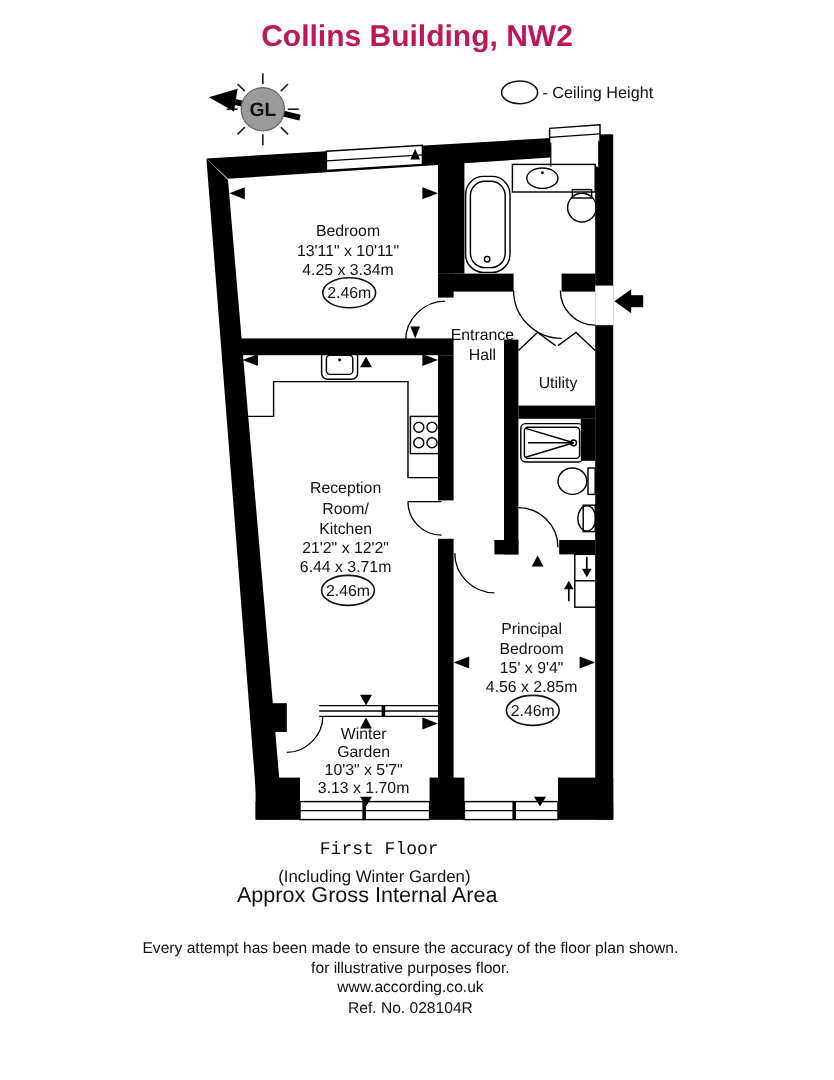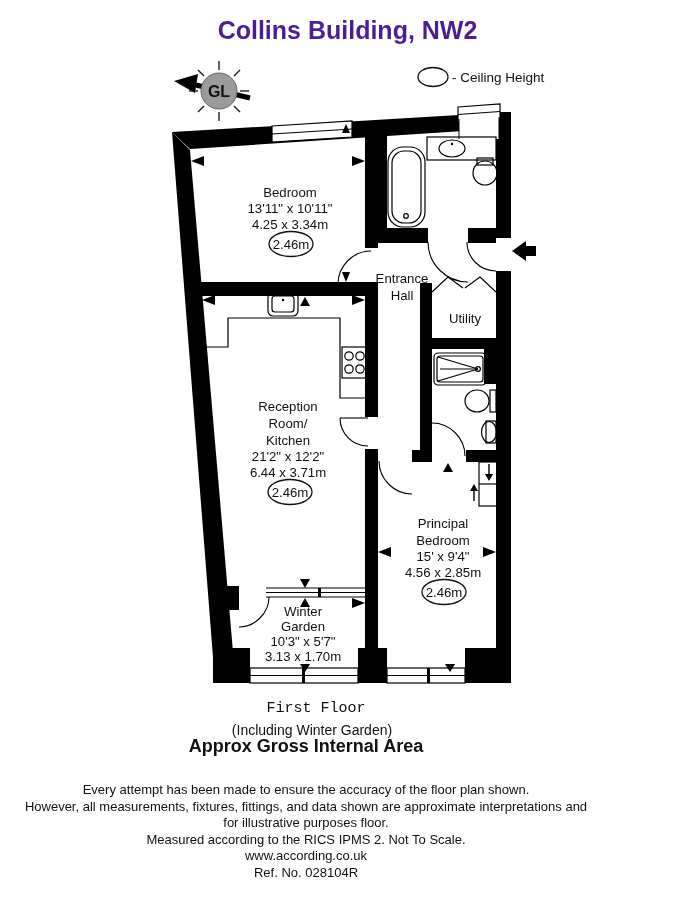--- a/index.html
+++ b/index.html
@@ -1,25 +1,25 @@
 <!DOCTYPE html>
 <html><head>
 <meta charset="utf-8">
 <style>
   html,body{margin:0;padding:0;background:#fff;}
   #page{position:relative;width:695px;height:900px;background:#fff;overflow:hidden;
         font-family:"Liberation Sans",sans-serif;color:#111;}
   .abs{position:absolute;}
-  #title{top:16px;left:0;width:695px;text-align:center;font-size:25px;font-weight:600;color:#4c1d95;}
+  #title{top:16px;left:0;width:695px;text-align:center;font-size:25px;font-weight:600;color:#be185d;}
   #floor-label{top:700px;left:0;width:632px;text-align:center;font-size:15px;font-family:Liberation Mono, monospace;}
   #area-row{top:736px;left:0;width:612px;display:flex;justify-content:center;gap:36px;
-            font-size:18px;font-weight:700;}
+            font-size:18px;font-weight:400;}
   #area-row .val{white-space:pre;}
   #area-note{top:722px;left:2px;width:620px;text-align:center;font-size:14px;}
-  #legal{top:782px;left:0;width:612px;text-align:center;font-size:13px;line-height:16.5px;}
+  #legal{top:782px;left:0;width:612px;text-align:center;font-size:13px;line-height:16.5px;padding-left:36px;}
   svg text{font-family:"Liberation Sans",sans-serif;fill:#111;}
   .roomlbl{font-size:13.2px;}
   .thin{stroke:#000;fill:none;stroke-width:1.2px;}
 </style>
 </head>
 <body>
 
 <div id="page">
 
   <div class="abs" id="title">Collins Building, NW2</div>
@@ -241,20 +241,18 @@
 
   <div class="abs" id="floor-label">First Floor</div>
 
   <div class="abs" id="area-row">
     <span>Approx Gross Internal Area</span>
   </div>
   <div class="abs" id="area-note">(Including Winter Garden)</div>
 
   <div class="abs" id="legal">
     <div>Every attempt has been made to ensure the accuracy of the floor plan shown.</div>
-    <div>However, all measurements, fixtures, fittings, and data shown are approximate interpretations and</div>
     <div>for illustrative purposes floor.</div>
-    <div>Measured according to the RICS IPMS 2. Not To Scale.</div>
     <div>www.according.co.uk</div>
     <div>Ref. No. 028104R</div>
   </div>
 
 </div>
 
 </body></html>

